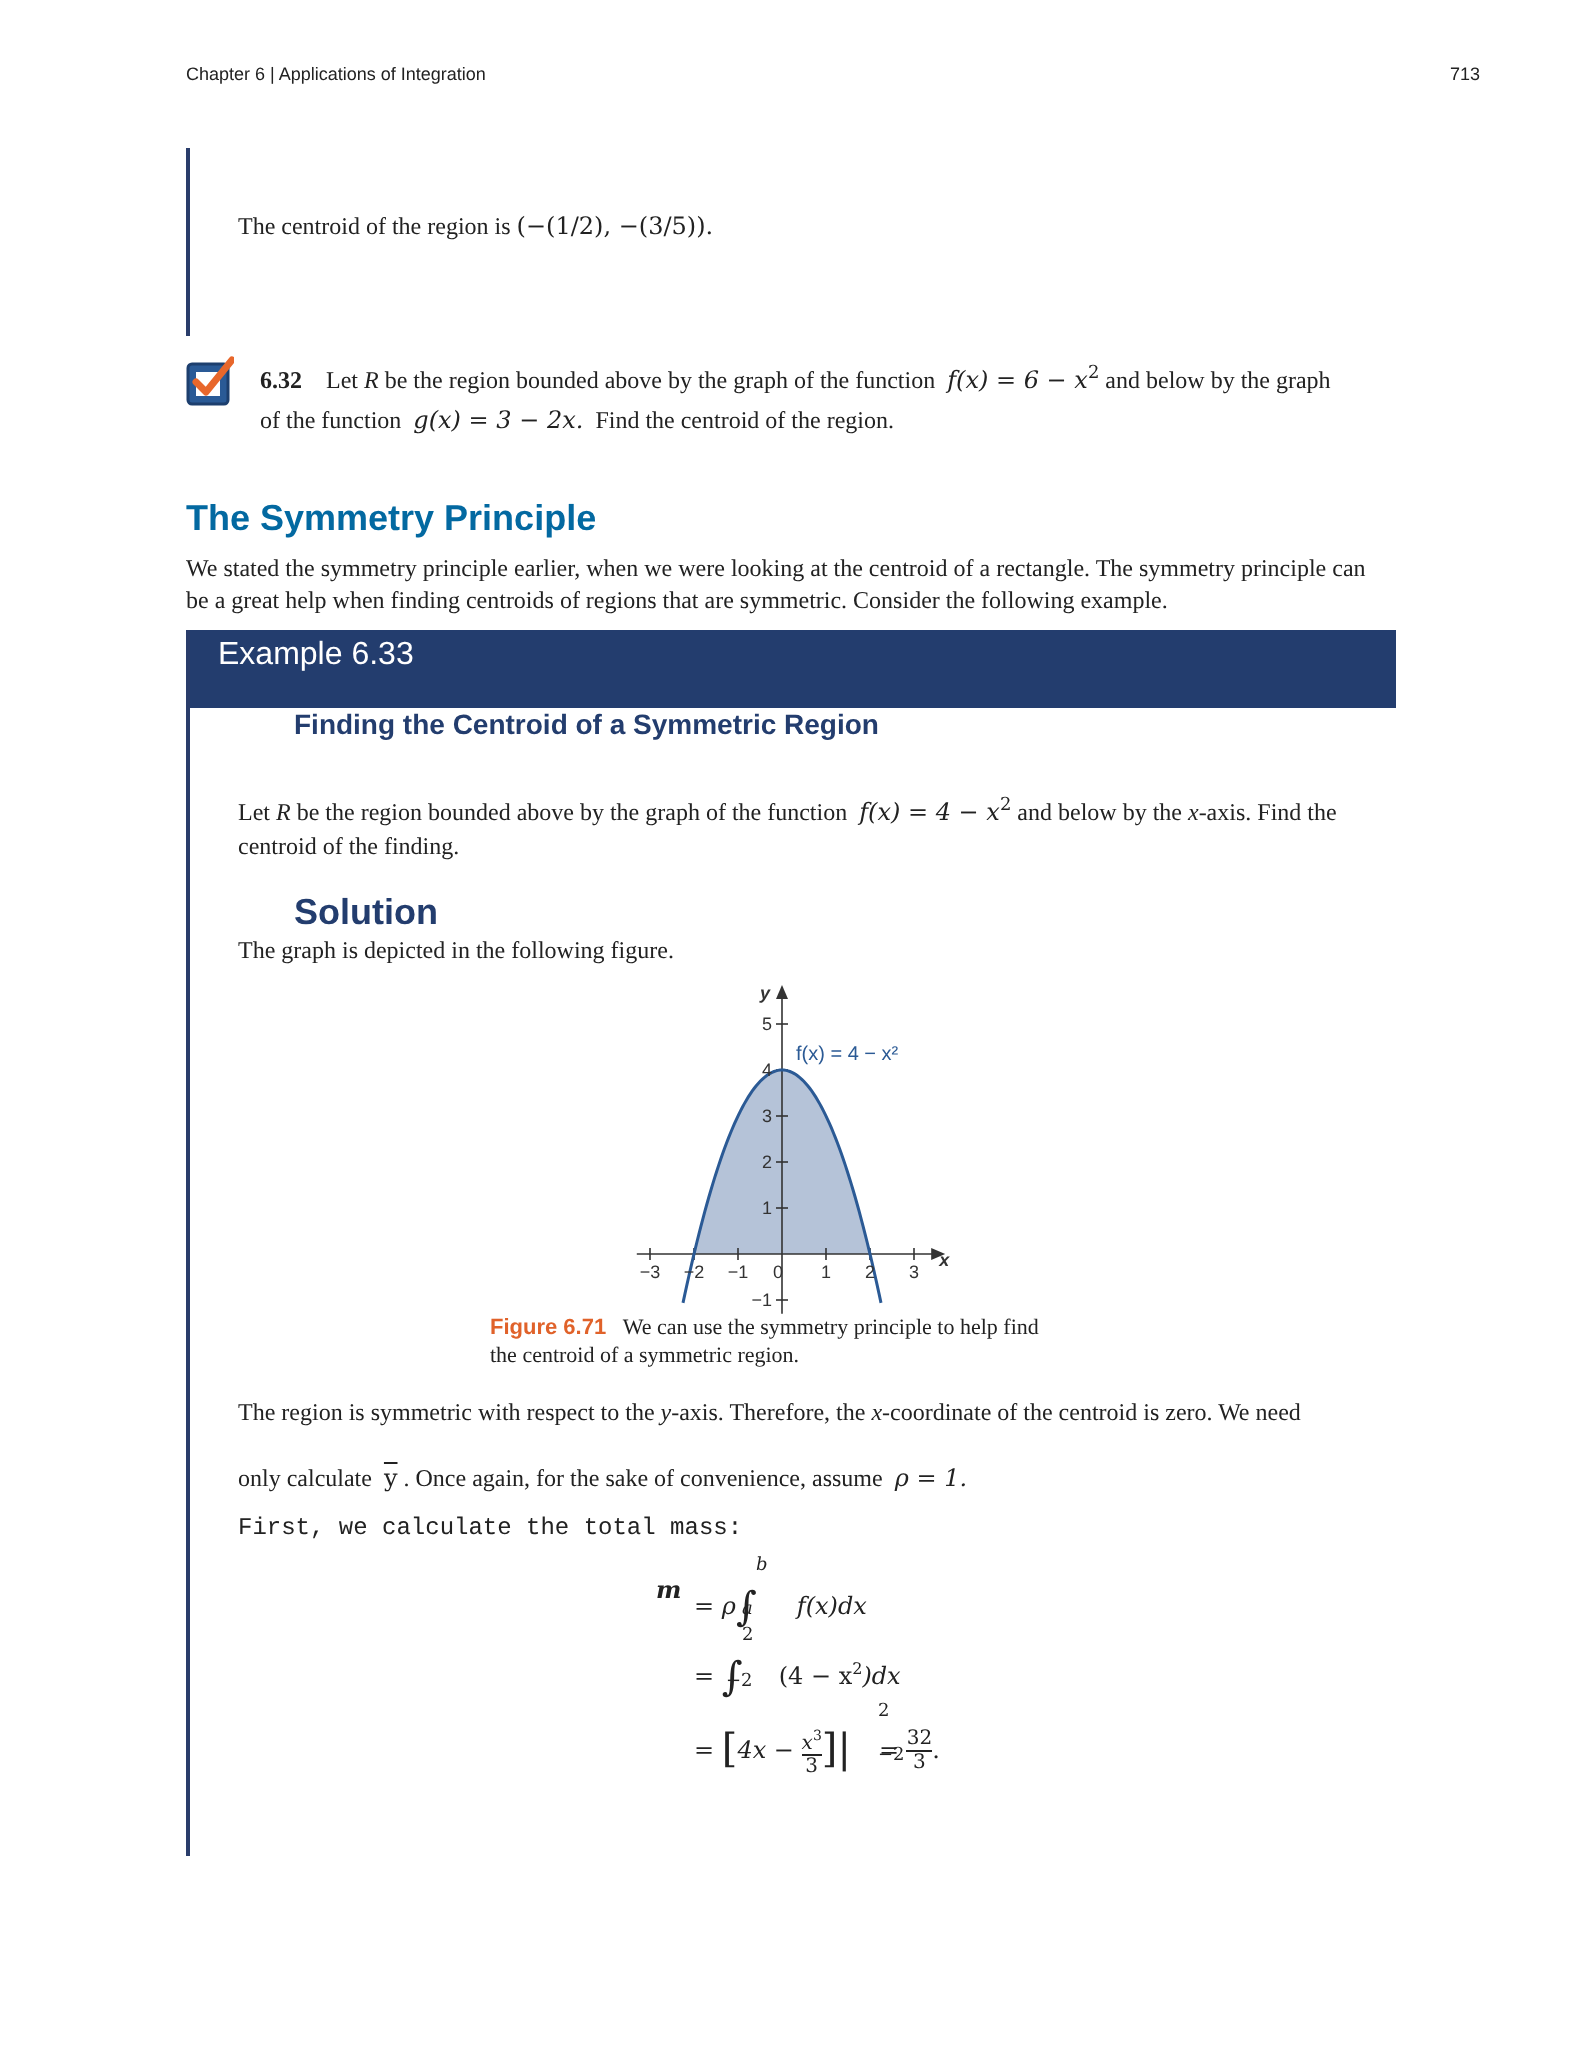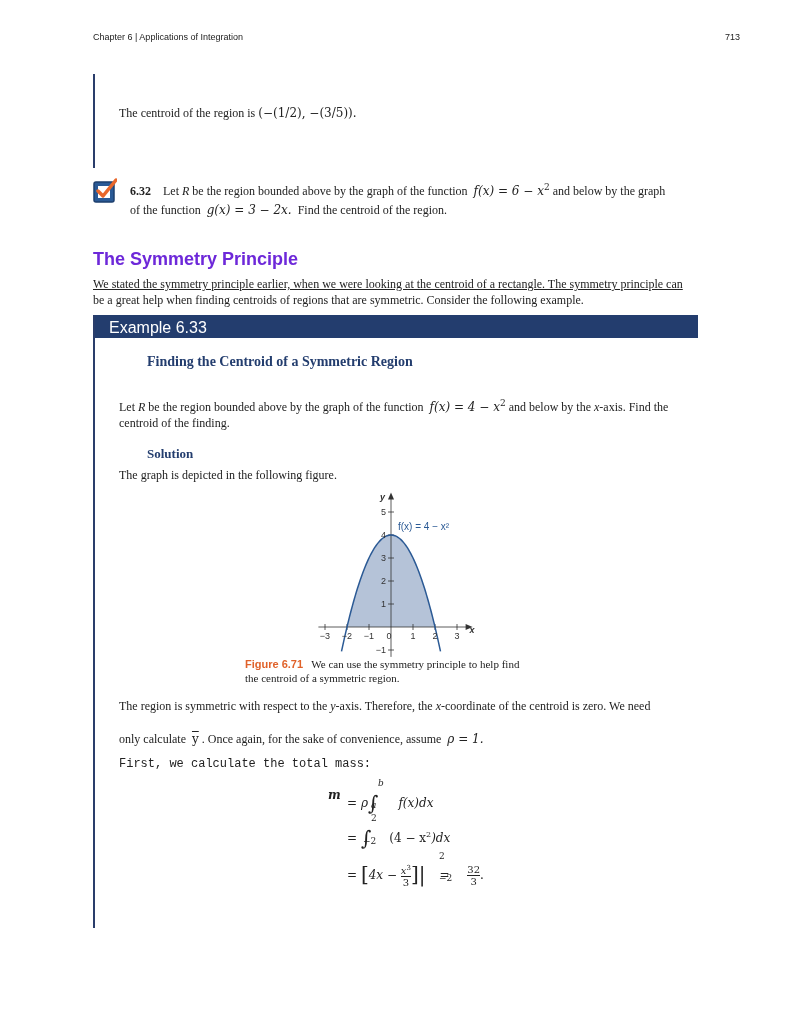--- a/index.html
+++ b/index.html
@@ -3,24 +3,24 @@
 <meta charset="utf-8">
 <style>
   html, body { margin: 0; padding: 0; background: #ffffff; }
   body { width: 791px; height: 1024px; position: relative; overflow: hidden; font-family: "Liberation Serif", serif; color: #222; }
   .abs { position: absolute; }
   .hdr { font-family: "Liberation Sans", sans-serif; font-size: 9px; color: #222; top: 32px; }
   .body-text { font-family: "Liberation Serif", serif; font-size: 12px; line-height: 16px; color: #222; }
   .math { font-family: "DejaVu Serif", serif; font-size: 12px; }
   .mi { font-style: italic; }
   .vline { position: absolute; width: 2px; background: #2a3d6b; }
-  .section-title { font-family: "Liberation Sans", sans-serif; font-weight: bold; font-size: 18px; color: #6d28d9; }
-  .ex-bar { position: absolute; left: 95px; top: 315px; width: 603px; height: 23px; background: #233d6e; }
+  .section-title { font-family: "Liberation Sans", sans-serif; font-weight: bold; font-size: 18px; color: #0369a1; }
+  .ex-bar { position: absolute; left: 95px; top: 315px; width: 603px; height: 39px; background: #233d6e; }
   .ex-bar span { position: absolute; left: 14px; top: 4px; font-family: "Liberation Sans", sans-serif; font-size: 16px; color: #fff; }
-  .subhead { font-family: Liberation Serif, serif; font-weight: bold; color: #233d6e; padding-left: 28px; }
+  .subhead { font-family: Liberation Sans, sans-serif; font-weight: bold; color: #233d6e; padding-left: 28px; }
   .fig-label { font-family: "Liberation Sans", sans-serif; font-weight: bold; color: #e0622a; font-size: 11px; text-align: right; }
   .cap { font-size: 11px; line-height: 14px; }
   .eq { font-family: "DejaVu Serif", serif; font-size: 12px; }
 </style>
 </head>
 <body>
 
 <div class="abs hdr" style="left:93px;">Chapter 6 | Applications of Integration</div>
 <div class="abs hdr" style="left:683px;margin-left:42px;">713</div>
 
@@ -37,36 +37,36 @@
   </svg>
 </div>
 <div class="abs body-text" style="left:130px; top:179px; white-space:nowrap;">
   <b>6.32</b>&nbsp;&nbsp;&nbsp;&nbsp;<span>Let </span><i>R</i><span> be the region bounded above by the graph of the function </span>&nbsp;<span class="math mi">f(x) = 6 − x</span><sup class="math" style="font-size:9px;">2</sup><span> and below by the graph</span>
 </div>
 <div class="abs body-text" style="left:130px; top:202px; white-space:nowrap;">
   <span>of the function </span>&nbsp;<span class="math mi">g(x) = 3 − 2x.</span>&nbsp;<span> Find the centroid of the region.</span>
 </div>
 
 <div class="abs section-title" style="left:93px; top:249px;">The Symmetry Principle</div>
-<div class="abs body-text" style="left:93px; top:276px; white-space:nowrap;text-decoration:underline;">We stated the symmetry principle earlier, when we were looking at the centroid of a rectangle. The symmetry principle can</div>
+<div class="abs body-text" style="left:93px; top:276px; white-space:nowrap;">We stated the symmetry principle earlier, when we were looking at the centroid of a rectangle. The symmetry principle can</div>
 <div class="abs body-text" style="left:93px; top:292px; white-space:nowrap;">be a great help when finding centroids of regions that are symmetric. Consider the following example.</div>
 
 <div class="ex-bar">
   <span>Example 6.33</span>
 </div>
 <div class="vline" style="left:93px; top:315px; height:613px;"></div>
 
 <div class="abs subhead" style="left:119px; top:354px; font-size:14px;">Finding the Centroid of a Symmetric Region</div>
 
 <div class="abs body-text" style="left:119px; top:395px; white-space:nowrap;">
   <span>Let </span><i>R</i><span> be the region bounded above by the graph of the function </span>&nbsp;<span class="math mi">f(x) = 4 − x</span><sup class="math" style="font-size:9px;">2</sup><span> and below by the </span><i>x</i><span>-axis. Find the</span>
 </div>
 <div class="abs body-text" style="left:119px; top:415px;">centroid of the finding.</div>
 
-<div class="abs subhead" style="left:119px; top:446px; font-size:13px;">Solution</div>
+<div class="abs subhead" style="left:119px; top:446px; font-size:18px;">Solution</div>
 <div class="abs body-text" style="left:119px; top:467px;">The graph is depicted in the following figure.</div>
 
 <svg class="abs" id="fig" style="left:300px; top:485px;" width="200" height="175">
   <g id="fig-fill">
       <path d="M 47 142 L 47.00 142.00 L 48.10 137.46 L 49.20 133.03 L 50.30 128.72 L 51.40 124.52 L 52.50 120.44 L 53.60 116.47 L 54.70 112.62 L 55.80 108.88 L 56.90 105.26 L 58.00 101.75 L 59.10 98.36 L 60.20 95.08 L 61.30 91.92 L 62.40 88.87 L 63.50 85.94 L 64.60 83.12 L 65.70 80.42 L 66.80 77.83 L 67.90 75.36 L 69.00 73.00 L 70.10 70.76 L 71.20 68.63 L 72.30 66.62 L 73.40 64.72 L 74.50 62.94 L 75.60 61.27 L 76.70 59.72 L 77.80 58.28 L 78.90 56.96 L 80.00 55.75 L 81.10 54.66 L 82.20 53.68 L 83.30 52.82 L 84.40 52.07 L 85.50 51.44 L 86.60 50.92 L 87.70 50.52 L 88.80 50.23 L 89.90 50.06 L 91.00 50.00 L 92.10 50.06 L 93.20 50.23 L 94.30 50.52 L 95.40 50.92 L 96.50 51.44 L 97.60 52.07 L 98.70 52.82 L 99.80 53.68 L 100.90 54.66 L 102.00 55.75 L 103.10 56.96 L 104.20 58.28 L 105.30 59.72 L 106.40 61.27 L 107.50 62.94 L 108.60 64.72 L 109.70 66.62 L 110.80 68.63 L 111.90 70.76 L 113.00 73.00 L 114.10 75.36 L 115.20 77.83 L 116.30 80.42 L 117.40 83.12 L 118.50 85.94 L 119.60 88.87 L 120.70 91.92 L 121.80 95.08 L 122.90 98.36 L 124.00 101.75 L 125.10 105.26 L 126.20 108.88 L 127.30 112.62 L 128.40 116.47 L 129.50 120.44 L 130.60 124.52 L 131.70 128.72 L 132.80 133.03 L 133.90 137.46 L 135.00 142.00 Z" fill="#b5c3d8" stroke="none"></path>
     </g>
   <g id="fig-axes">
       <line x1="18.400000000000006" y1="142" x2="167.6" y2="142" stroke="#333333" stroke-width="0.8"></line>
       <path d="M 172.6 142 l -7 -3 l 0 6 z" fill="#333333"></path>
       <line x1="91" y1="171.9" x2="91" y2="13.5" stroke="#333333" stroke-width="0.8"></line>
@@ -123,14 +123,14 @@
 <div class="abs eq" style="left:328px; top:788px;"><b><i>m</i></b></div>
 <div class="abs eq" style="left:347px; top:788px;">
   <span>=</span>&nbsp;<i>ρ</i><span style="font-size:20px; position:relative; top:3px;">∫</span><span style="position:absolute; left:31px; top:-10px; font-size:9px; font-style:italic;">b</span><span style="position:absolute; left:24px; top:12px; font-size:9px; font-style:italic;">a</span><i style="margin-left:20px;">f(x)dx</i>
 </div>
 <div class="abs eq" style="left:347px; top:823px;">
   <span>=</span>&nbsp;<span style="font-size:20px; position:relative; top:3px;">∫</span><span style="position:absolute; left:24px; top:-10px; font-size:9px;">2</span><span style="position:absolute; left:16px; top:13px; font-size:9px;">−2</span><span style="margin-left:18px;">(4 − x</span><sup style="font-size:8px;">2</sup><i>)dx</i>
 </div>
 <div class="abs eq" style="left:347px; top:860px; white-space:nowrap;">
   <span>=</span>
   <span style="font-size:20px; position:relative; top:2px;">[</span><i>4x − </i><span style="display:inline-block; vertical-align:middle; text-align:center; font-size:10px; line-height:11px;"><span style="display:block; border-bottom:1px solid #222;"><i>x</i><sup style="font-size:7px;">3</sup></span><span style="display:block;">3</span></span><span style="font-size:20px; position:relative; top:2px;">]|</span><span style="position:absolute; left:92px; top:-9px; font-size:9px;">2</span><span style="position:absolute; left:92px; top:13px; font-size:9px;">−2</span><span style="margin-left:14px;">=</span>
-  <span style="display:inline-block; vertical-align:middle; text-align:center; font-size:10px; line-height:11px;margin-left:14px;"><span style="display:block; border-bottom:1px solid #222;">32</span><span style="display:block;">3</span></span><span>.</span>
+  <span style="display:inline-block; vertical-align:middle; text-align:center; font-size:10px; line-height:11px;"><span style="display:block; border-bottom:1px solid #222;">32</span><span style="display:block;">3</span></span><span>.</span>
 </div>
 
 </body></html>

